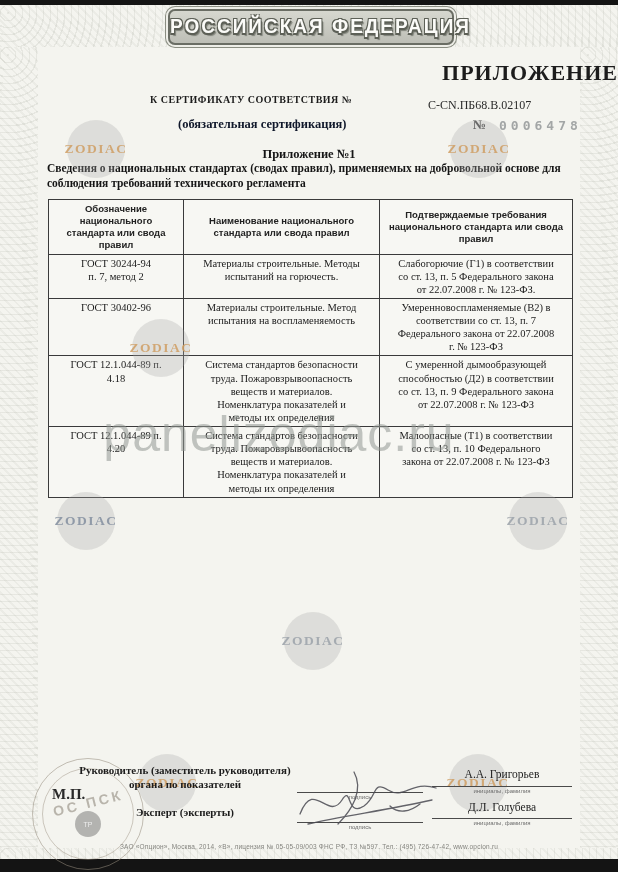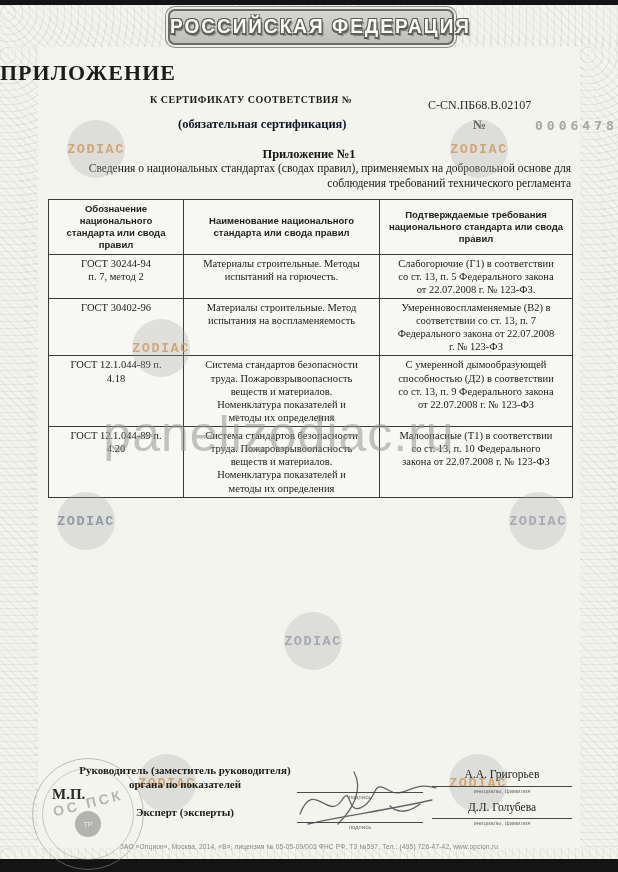--- a/index.html
+++ b/index.html
@@ -19,41 +19,41 @@
     background:linear-gradient(180deg,#d6d7cf,#bdbeb6);
     border:2px solid #6a6d64;border-radius:7px;
     box-shadow:0 0 0 2px #eeeee8, 0 0 0 3px #8a8d82;
     display:flex;align-items:center;justify-content:flex-start;
   }
   .banner-text{
     font-family:"Liberation Sans",sans-serif;font-weight:700;font-size:19px;letter-spacing:2px;
     color:#fbfbf8;white-space:nowrap;transform:scaleY(1.08);
     text-shadow:-1px -1px 0 #5d6057,1px -1px 0 #5d6057,-1px 1px 0 #5d6057,1px 1px 0 #5d6057,2px 2px 1px rgba(70,73,64,.55);
   }
-  .title{left:0;top:60px;width:618px;text-align:left;font-size:22px;font-weight:700;letter-spacing:1px;color:#1c1c1c;}
+  .title{left:0;top:60px;width:618px;text-align:right;font-size:22px;font-weight:700;letter-spacing:1px;color:#1c1c1c;}
   .subtitle{left:150px;top:94px;font-size:10px;font-weight:700;color:#1c1c1c;letter-spacing:.5px;}
   .certnum{left:428px;top:98px;font-size:12px;color:#2a2a2a;}
   .certtype{left:178px;top:117px;font-size:12.5px;font-weight:700;color:#0f172a;}
   .formno-sign{left:473px;top:117px;font-size:13px;font-weight:700;color:#4c4c4c;}
-  .formno-digits{left:499px;top:118px;font-family:"DejaVu Sans Mono",monospace;font-size:13px;font-weight:600;letter-spacing:4px;color:#a3a6a6;margin-left:36px;}
+  .formno-digits{left:499px;top:118px;font-family:"DejaVu Sans Mono",monospace;font-size:13px;font-weight:600;letter-spacing:4px;color:#a3a6a6;}
   .appx-title{left:0;top:147px;width:618px;text-align:center;font-size:12.5px;font-weight:700;color:#151515;}
-  .appx-desc{left:47px;top:161px;width:524px;text-align:right;font-size:11.5px;font-weight:400;line-height:1.3;color:#151515;}
+  .appx-desc{left:47px;top:161px;width:524px;text-align:left;font-size:11.5px;font-weight:700;line-height:1.3;color:#151515;}
   
   table.std{border-collapse:collapse;table-layout:fixed;width:524px;background:rgba(255,255,255,0.25);}
   table.std th,table.std td{border:1px solid #3a3a3a;vertical-align:top;}
   table.std th{font-family:"Liberation Sans",sans-serif;font-size:9.5px;font-weight:600;color:#222;
     text-align:center;vertical-align:middle;padding:3px 6px;line-height:1.25;}
   table.std td{font-size:10.5px;color:#1b1b1b;padding:2px 16px;line-height:1.25;text-align:center;}
   table.std td.c0{white-space:pre-line;}
   
   .wm-url{left:0;top:405px;width:558px;text-align:center;font-family:"Liberation Sans",sans-serif;
     font-size:50px;color:rgba(145,152,146,0.55);letter-spacing:1px;}
   .zstamp{width:58px;height:58px;border-radius:50%;background:rgba(168,170,168,0.30);
     display:flex;align-items:center;justify-content:center;}
-  .zstamp span{font-family:Liberation Mono, monospace;font-weight:700;font-size:13.5px;letter-spacing:1.5px;}
+  .zstamp span{font-family:Liberation Serif, serif;font-weight:700;font-size:13.5px;letter-spacing:1.5px;}
   .z-orange span{color:rgba(207,157,99,0.85);}
   .z-gray span{color:rgba(158,165,172,0.9);}
   .z-blue span{color:rgba(135,146,162,0.9);}
   
   .sig-label{font-size:11px;font-weight:700;color:#1c1c1c;text-align:center;line-height:1.25;}
   .sig-name{font-size:11.5px;color:#222;text-align:center;}
   .sig-line{border-top:1px solid #4a4a4a;}
   .sig-caption{font-size:6px;color:#6d6d6d;text-align:center;font-family:"Liberation Sans",sans-serif;}
   .mp{font-size:15px;font-weight:700;color:#2a2a2a;}
   

